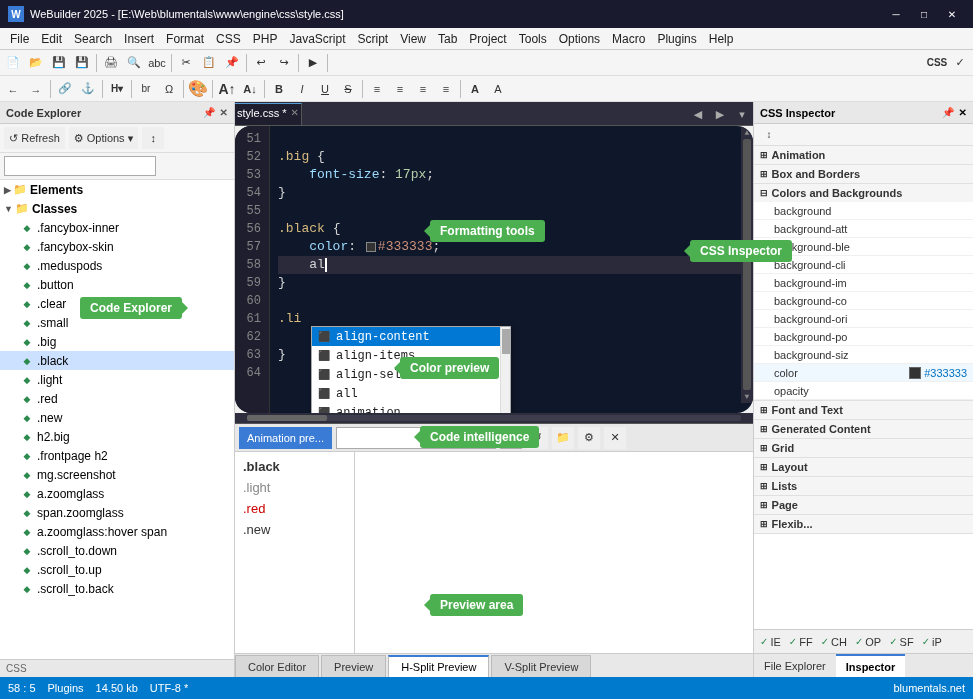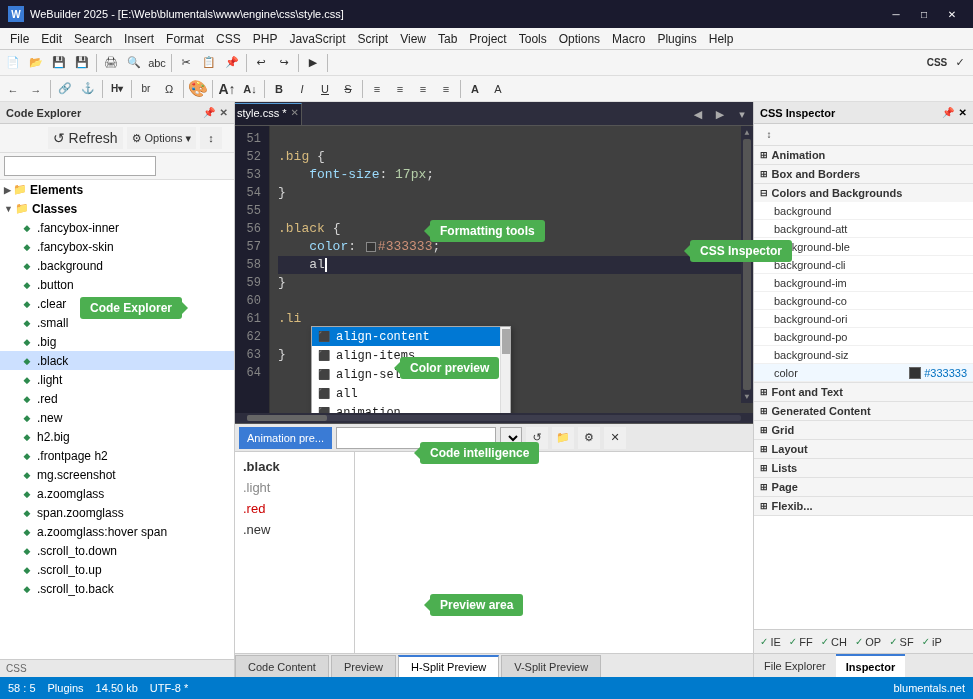--- a/index.html
+++ b/index.html
@@ -138,24 +138,25 @@
       align-items: flex-start;
       gap: 4px;
     }
     .tab.active { background: #1e1e2e; color: white; border-top: 1px solid #569cd6; }
     .tab-close { font-size: 10px; color: #888; cursor: pointer; }
 
     .code-editor {
       flex: 1;
       overflow: hidden;
       position: relative;
-      background: #404040;
+      background: #0f172a;
       font-family: 'Consolas', 'Courier New', monospace;
       font-size: 13px;
       color: #d4d4d4;
+      border-radius: 16px;
     }
     .code-lines {
       display: flex;
       height: 100%;
     }
     .line-numbers {
       width: 35px;
       background: #1e1e2e;
       color: #858585;
       text-align: right;
@@ -521,21 +522,21 @@
 
   <div class="code-explorer">
     <div class="panel-header">
       <span>Code Explorer</span>
       <div class="panel-header-controls">
         <span class="panel-header-btn">📌</span>
         <span class="panel-header-btn">✕</span>
       </div>
     </div>
     <div class="explorer-toolbar">
-      <button class="toolbar-btn" style="width:auto;padding:0 4px;font-size:14px;margin-left:44px;">↺ Refresh</button>
+      <button class="toolbar-btn" style="width:auto;padding:0 4px;font-size:11px;">↺ Refresh</button>
       <button class="toolbar-btn" style="width:auto;padding:0 4px;font-size:11px;">⚙ Options ▾</button>
       <button class="toolbar-btn" style="font-size:11px;">↕</button>
     </div>
     <div style="padding:3px 4px;background:#f5f5f5;border-bottom:1px solid #ddd;">
       <input class="explorer-search" type="text" style="">
     </div>
     <div class="tree-area">
 
       <div class="tree-item group">
         <span class="expand-icon">▶</span>
@@ -555,21 +556,21 @@
         <span>.fancybox-inner</span>
       </div>
       <div class="tree-item">
         <span class="tree-indent"></span>
         <span class="tree-icon" style="color:#2d8a4e;">◆</span>
         <span>.fancybox-skin</span>
       </div>
       <div class="tree-item">
         <span class="tree-indent"></span>
         <span class="tree-icon" style="color:#2d8a4e;">◆</span>
-        <span>.background</span>
+        <span>.meduspods</span>
       </div>
       <div class="tree-item">
         <span class="tree-indent"></span>
         <span class="tree-icon" style="color:#2d8a4e;">◆</span>
         <span>.button</span>
       </div>
       <div class="tree-item">
         <span class="tree-indent"></span>
         <span class="tree-icon" style="color:#2d8a4e;">◆</span>
         <span>.clear</span>
@@ -752,21 +753,21 @@
           <div class="preview-class-item red">.red</div>
           <div class="preview-class-item">.new</div>
         </div>
         <div class="preview-render">
           
         </div>
       </div>
     </div>
 
     <div class="bottom-tabs-bar">
-      <div class="bottom-tab">Code Content</div>
+      <div class="bottom-tab">Color Editor</div>
       <div class="bottom-tab">Preview</div>
       <div class="bottom-tab active">H-Split Preview</div>
       <div class="bottom-tab">V-Split Preview</div>
     </div>
   </div>
 
   <div class="inspector-panel">
     <div class="inspector-header">
       <span>CSS Inspector</span>
       <div style="margin-left:auto;display:flex;gap:4px;">
@@ -825,20 +826,23 @@
         <div class="inspector-property">
           <span class="prop-name">background-siz</span>
         </div>
         <div class="inspector-property" style="background:#f0f8ff;">
           <span class="prop-name">color</span>
           <span class="prop-value">
             <span class="prop-swatch"></span>
             #333333
           </span>
         </div>
+        <div class="inspector-property">
+          <span class="prop-name">opacity</span>
+        </div>
       </div>
 
       <div class="inspector-section">
         <div class="inspector-section-header">
           <span class="expand">⊞</span>
           <span>Font and Text</span>
         </div>
       </div>
 
       <div class="inspector-section">
@@ -923,21 +927,21 @@
   </div>
 
   <div class="callout arrow-left" style="left: 430px; top: 118px;">
     <span>Formatting tools</span>
   </div>
 
   <div class="callout arrow-left" style="left: 400px; top: 255px;">
     <span>Color preview</span>
   </div>
 
-  <div class="callout arrow-left" style="left: 420px; top: 340px;">
+  <div class="callout arrow-left" style="left: 420px; top: 324px;">
     <span>Code intelligence</span>
   </div>
 
   <div class="callout arrow-left" style="left: 430px; top: 492px;">
     <span>Preview area</span>
   </div>
 
   <div class="callout arrow-left" style="left: 690px; top: 138px;">
     <span>CSS Inspector</span>
   </div>

